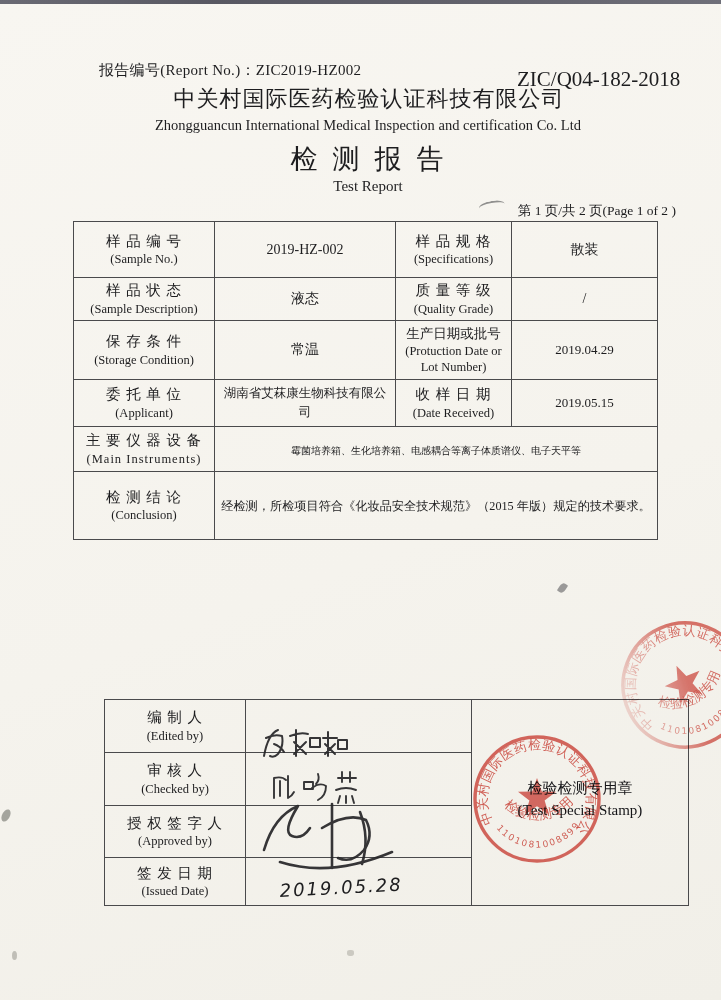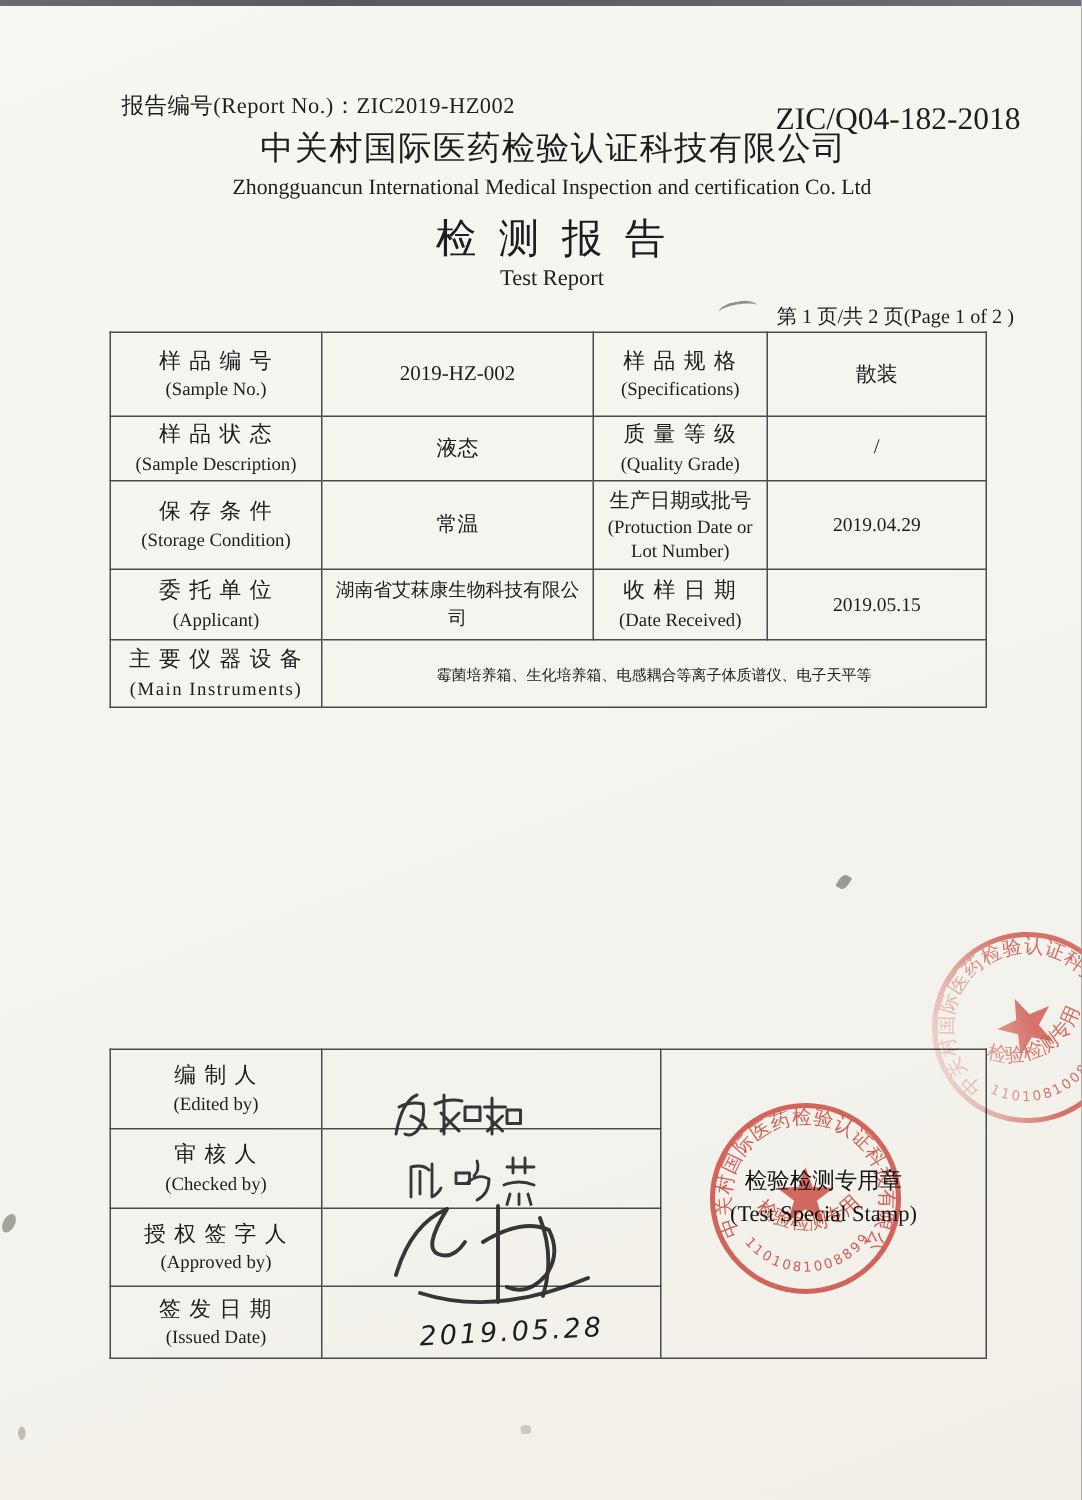--- a/index.html
+++ b/index.html
@@ -2,21 +2,21 @@
 <html><head>
 <meta charset="utf-8">
 <style>
   html,body{margin:0;padding:0;background:#888;}
   .page{position:relative;width:721px;height:1000px;margin:0 auto;overflow:hidden;
         background:linear-gradient(160deg,#f8f6f1 0%,#f5f3ed 55%,#f1efe8 100%);
         font-family:"Liberation Serif","DejaVu Serif",serif;color:#1d1d1f;}
   .scan-strip{position:absolute;top:0;left:0;right:0;height:4px;
         background:linear-gradient(90deg,#6a6a74,#585862 30%,#63636d 70%,#6f6f79);}
   
-  .report-no{position:absolute;top:61px;left:81px;font-size:15px;letter-spacing:.3px;}
+  .report-no{position:absolute;top:61px;left:99px;font-size:15px;letter-spacing:.3px;}
   .doc-code{position:absolute;top:67px;left:517px;font-size:21px;}
   .company-cn{position:absolute;top:84px;left:0;width:738px;text-align:center;
         font-size:22px;letter-spacing:1px;}
   .company-en{position:absolute;top:117px;left:0;width:736px;text-align:center;font-size:14.5px;}
   .title-cn{position:absolute;top:141px;left:14px;width:721px;text-align:center;
         font-size:27px;letter-spacing:15px;}
   .title-en{position:absolute;top:178px;left:0;width:736px;text-align:center;font-size:15px;}
   .page-ind{position:absolute;top:202px;right:45px;font-size:13.5px;}
   
   table.rpt{position:absolute;left:73px;border-collapse:collapse;table-layout:fixed;
@@ -124,24 +124,31 @@
           </td>
       <td class="val num">2019.05.15</td>
     </tr>
     <tr style="height:45px">
       <td>
             <div class="lcn">主 要 仪 器 设 备</div>
             <div class="len ls1">(Main Instruments)</div>
           </td>
       <td class="wide" colspan="3"><span class="wv">霉菌培养箱、生化培养箱、电感耦合等离子体质谱仪、电子天平等</span></td>
     </tr>
+    <tr style="height:68px">
+      <td>
+            <div class="lcn">检 测 结 论</div>
+            <div class="len">(Conclusion)</div>
+          </td>
+      <td class="wide" colspan="3"><span class="wv concl">经检测，所检项目符合《化妆品安全技术规范》（2015 年版）规定的技术要求。</span></td>
+    </tr>
   </tbody>
     </table>
 
-  <table class="rpt" style="top:699px;">
+  <table class="rpt" style="top:699px;margin-left:31px;">
     <colgroup>
         <col style="width:141px">
         <col style="width:226px">
         <col style="width:217px">
       </colgroup>
     <tbody>
         <tr style="height:53px">
       <td>
             <div class="lcn">编 制 人</div>
             <div class="len">(Edited by)</div>

